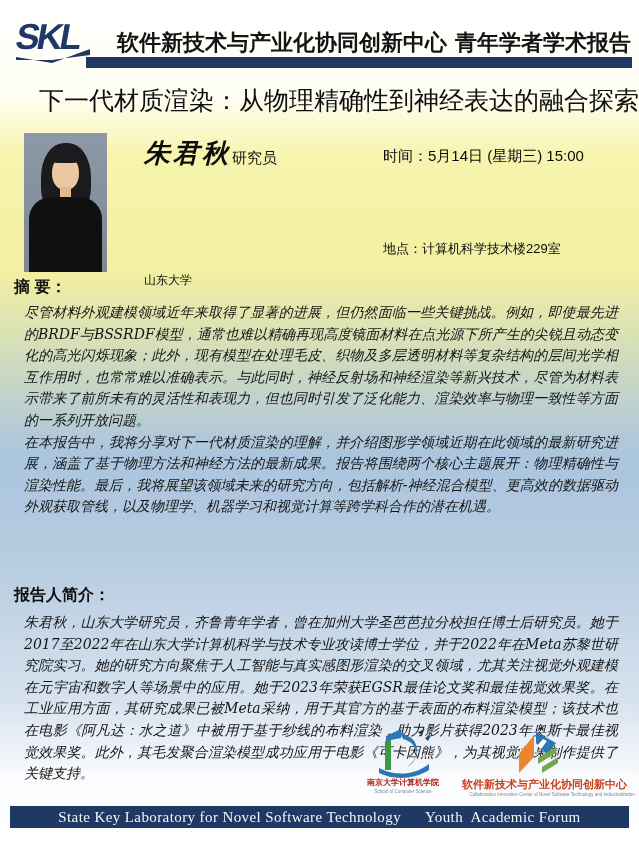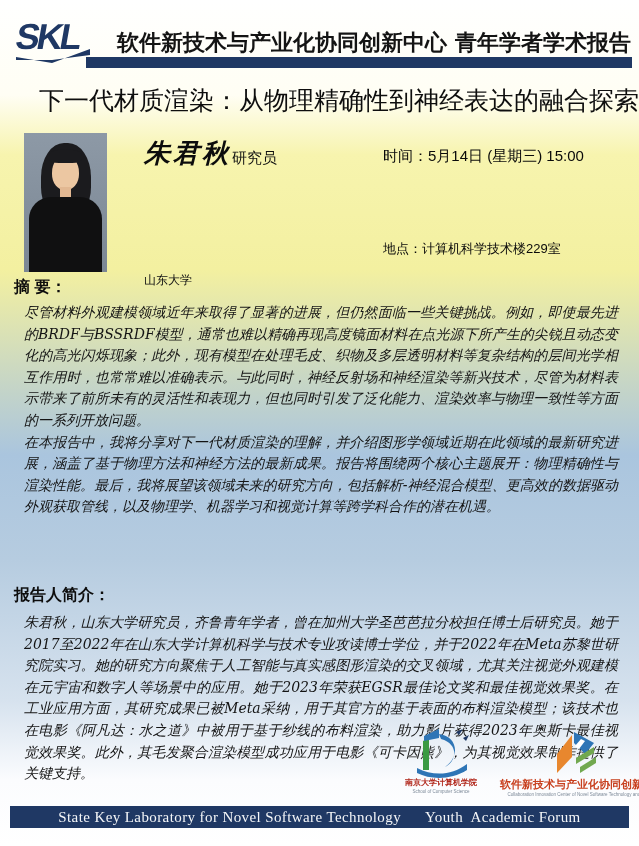--- a/index.html
+++ b/index.html
@@ -53,21 +53,21 @@
     position:absolute;left:24px;width:594px;
     font-family:"DejaVu Serif",serif;font-style:italic;
     font-size:14px;line-height:21.6px;color:#141414;
     text-align:justify;
   }
   .abstract-body{top:302px;}
   .body-text p{margin:0;}
   .bio-heading{position:absolute;left:14px;top:585px;}
   .bio-body{top:612px;}
   
-  .org-logo{position:absolute;text-align:center;margin-left:38px;}
+  .org-logo{position:absolute;text-align:center;}
   .logo-nju{left:360px;top:726px;width:86px;}
   .logo-cic{left:462px;top:726px;width:150px;}
   .org-logo svg{display:block;margin:0 auto;}
   .org-caption-cn{display:block;font-size:8px;font-weight:bold;color:#b02418;line-height:10px;white-space:nowrap;}
   .logo-cic .org-caption-cn{font-size:11px;color:#c8401f;line-height:13px;font-family:Liberation Serif, serif;}
   .org-caption-en{display:block;font-size:5px;color:#7d8a99;line-height:7px;white-space:nowrap;transform:scale(.9);}
   
   .footer-bar{
     position:absolute;left:10px;top:806px;width:619px;height:22px;background:#1f3864;
     display:flex;align-items:center;justify-content:center;gap:24px;

